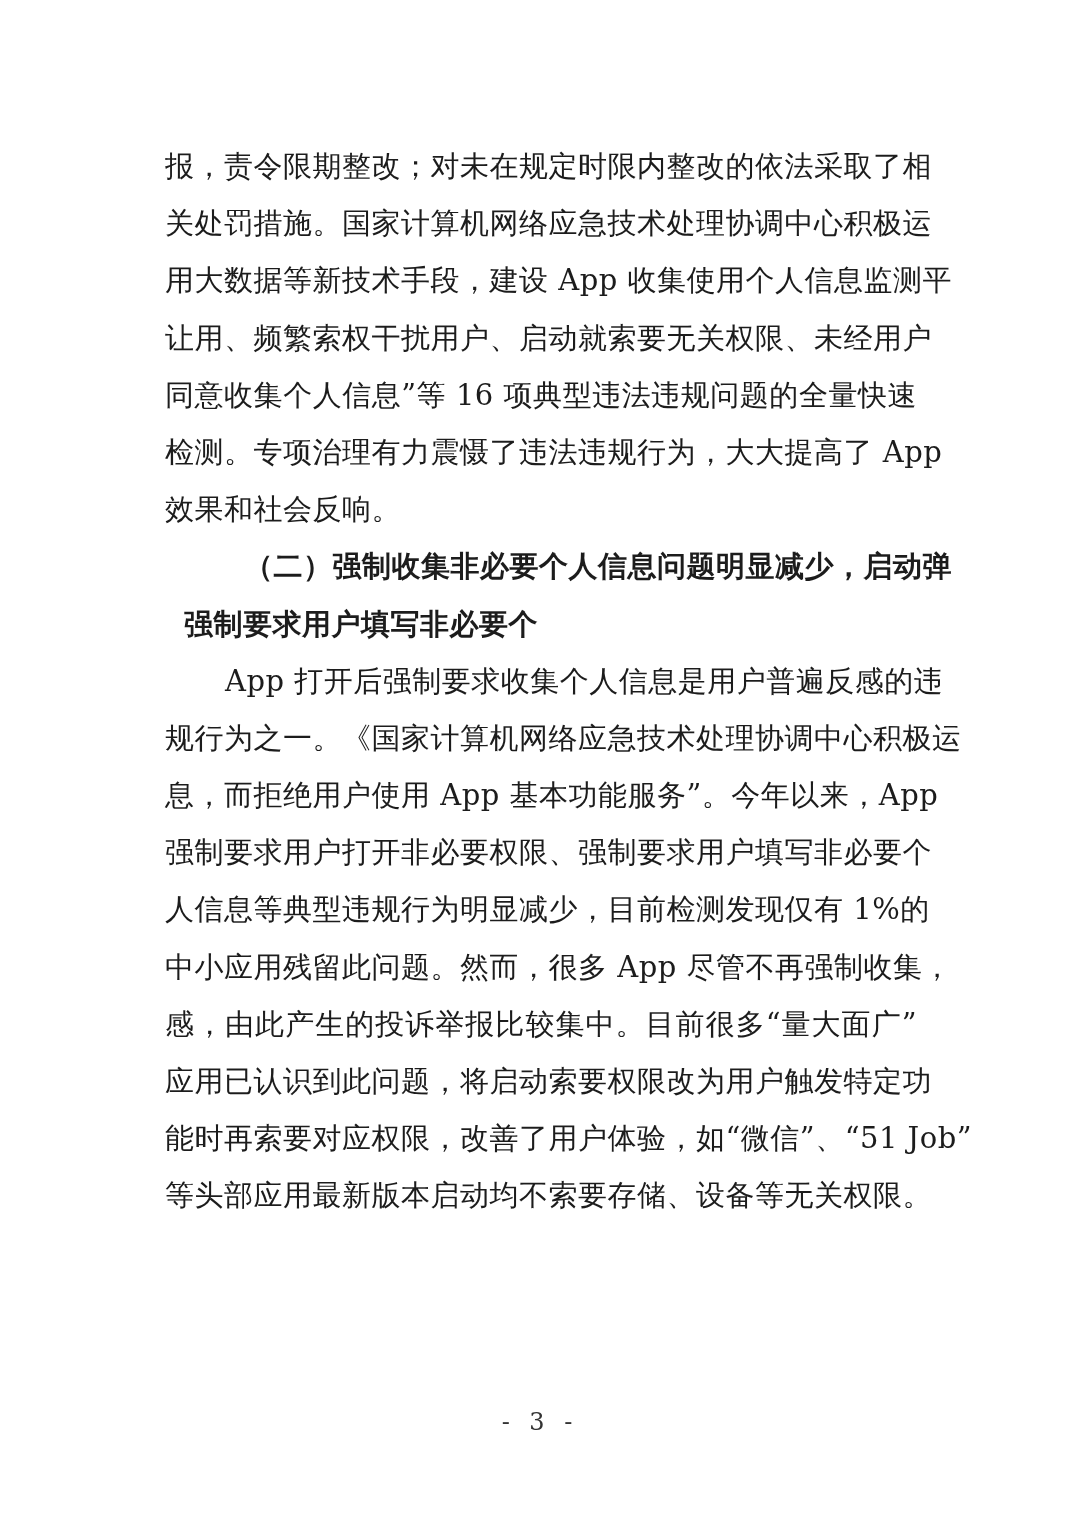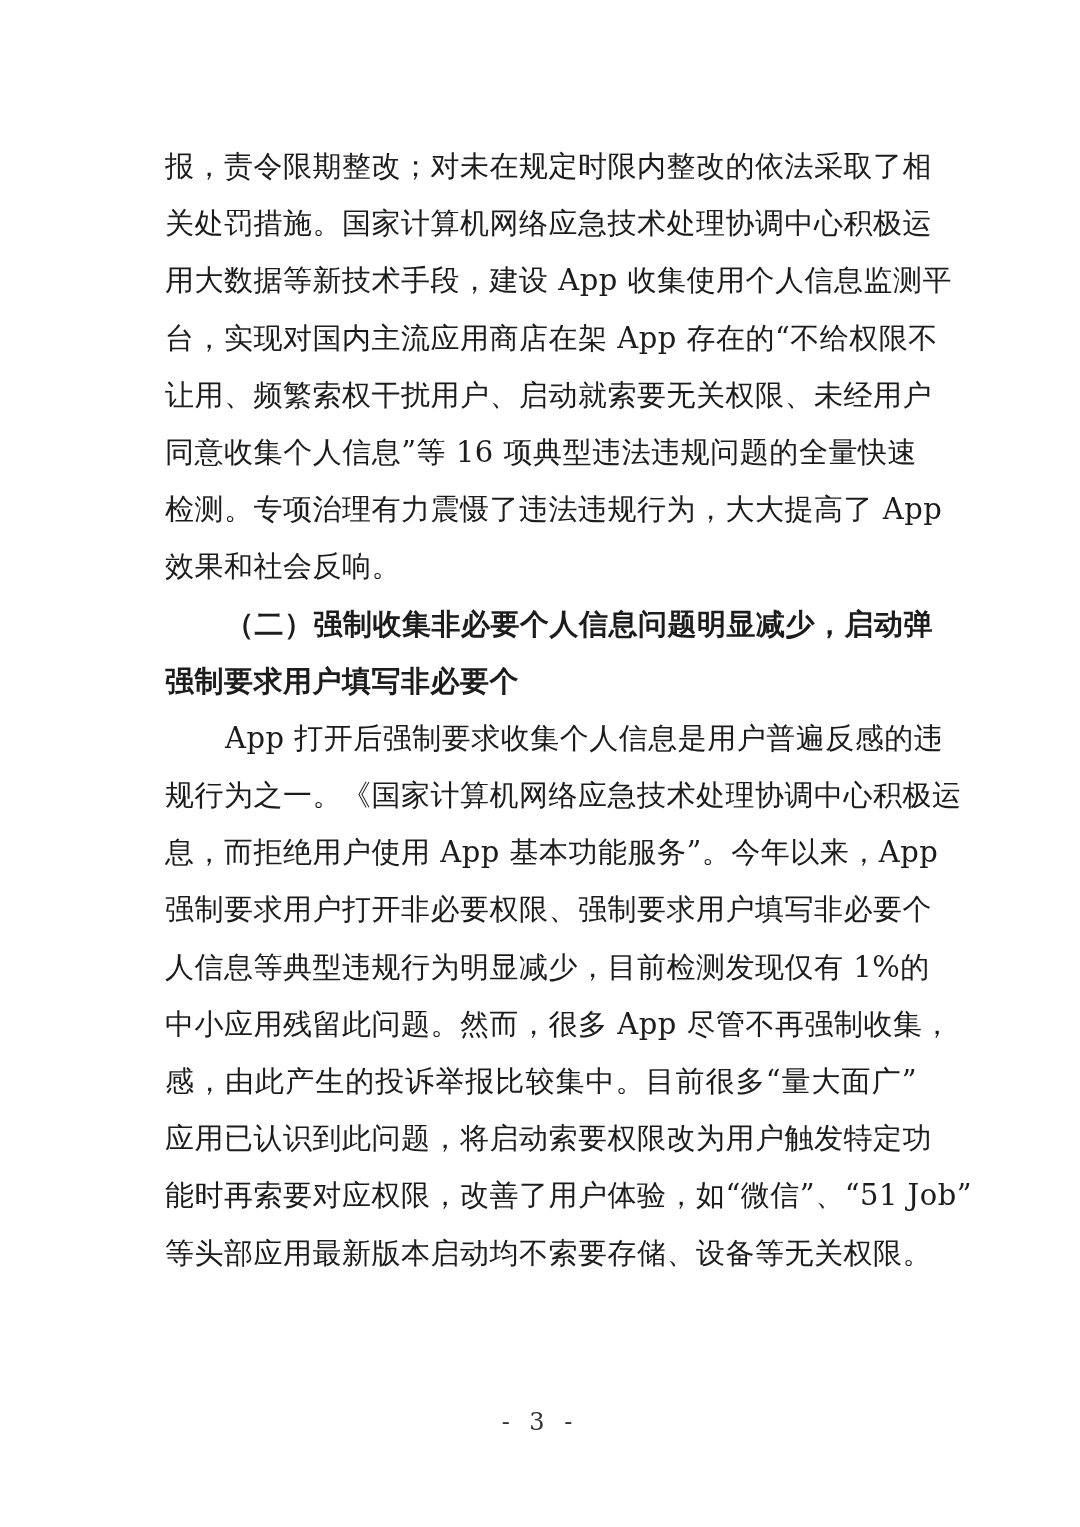--- a/index.html
+++ b/index.html
@@ -40,20 +40,21 @@
     }
     .line.last {
       text-align-last: left;
     }
     .line.indent {
       padding-left: 60px;
     }
     .heading .line {
       font-family: "DejaVu Sans", "Liberation Sans", sans-serif;
       font-weight: bold;
+      margin-left: 19px;
     }
     .page-number {
       position: absolute;
       left: 0;
       width: 1080px;
       top: 1408px;
       text-align: center;
       font-family: "DejaVu Serif", "Liberation Serif", serif;
       font-size: 24px;
       color: #333;
@@ -63,21 +64,20 @@
 </head>
 <body>
 
 <div class="page">
   <div class="text-block">
 
     <div>
       <div class="line">报，责令限期整改；对未在规定时限内整改的依法采取了相</div>
       <div class="line">关处罚措施。国家计算机网络应急技术处理协调中心积极运</div>
       <div class="line">用大数据等新技术手段，建设 App 收集使用个人信息监测平</div>
-      <div class="line">台，实现对国内主流应用商店在架 App 存在的“不给权限不</div>
       <div class="line">让用、频繁索权干扰用户、启动就索要无关权限、未经用户</div>
       <div class="line">同意收集个人信息”等 16 项典型违法违规问题的全量快速</div>
       <div class="line">检测。专项治理有力震慑了违法违规行为，大大提高了 App</div>
       <div class="line last">效果和社会反响。</div>
     </div>
 
     <div class="heading">
       <div class="line indent">（二）强制收集非必要个人信息问题明显减少，启动弹</div>
       <div class="line last">强制要求用户填写非必要个</div>
     </div>

